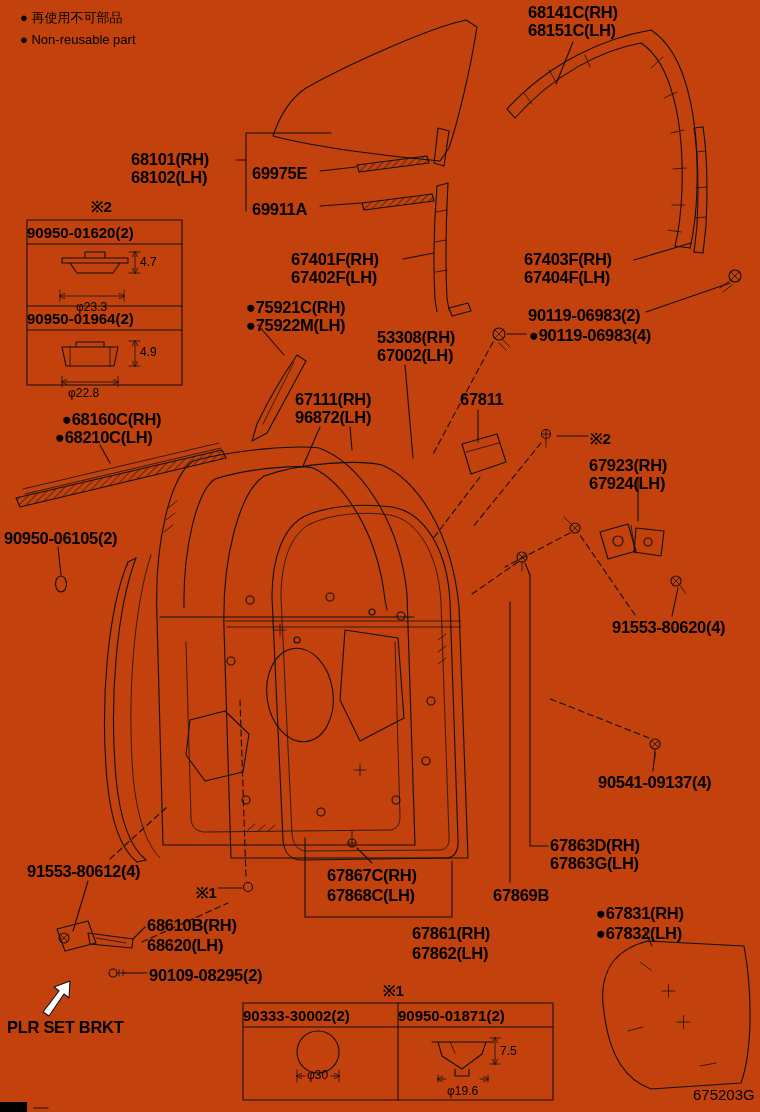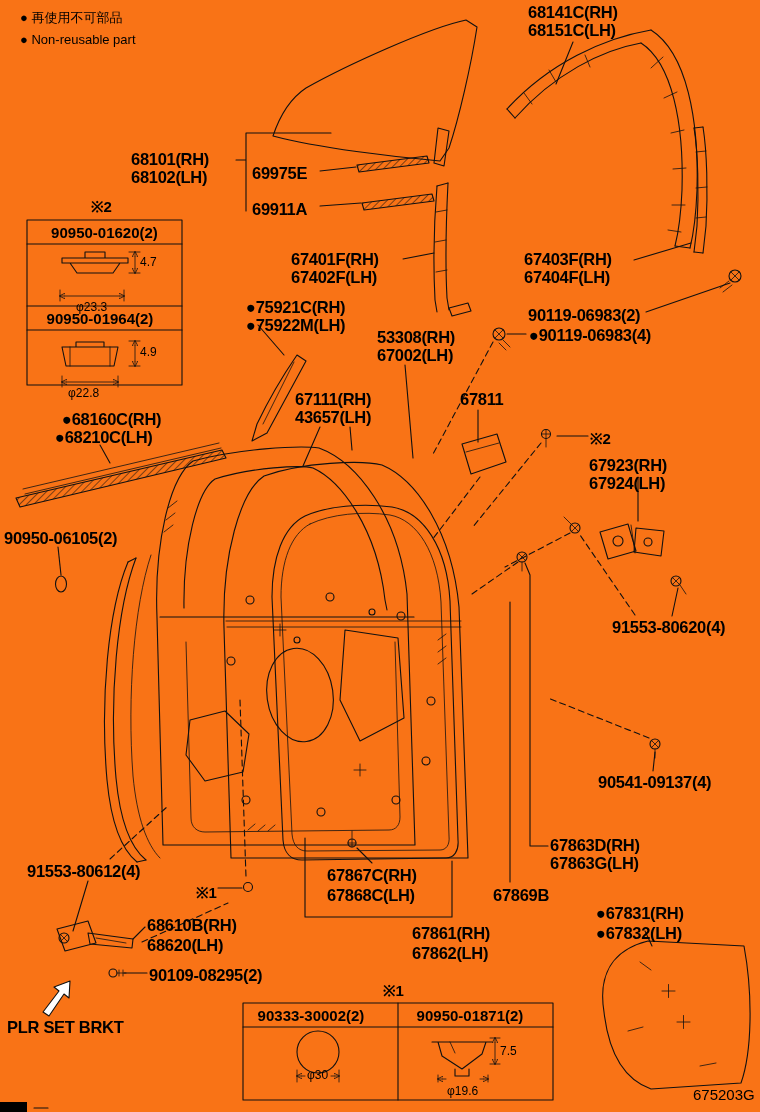--- a/index.html
+++ b/index.html
@@ -1,23 +1,23 @@
 <!DOCTYPE html>
 <html><head>
 <meta charset="utf-8">
 <style>
   html,body{margin:0;padding:0;background:#fff;}
-  .stage{position:relative;width:760px;height:1112px;background:#f97316;overflow:hidden;
+  .stage{position:relative;width:760px;height:1112px;background:#c2410c;overflow:hidden;
          font-family:"Liberation Sans",sans-serif;color:#000;}
   .stage svg{position:absolute;left:0;top:0;}
   .lbl{position:absolute;font-size:16.5px;font-weight:bold;letter-spacing:-0.3px;
        white-space:nowrap;line-height:18px;}
   .sm{position:absolute;font-size:13px;font-weight:normal;white-space:nowrap;line-height:20px;}
   .dim{position:absolute;font-size:12px;font-weight:normal;white-space:nowrap;}
-  .hdr{position:absolute;font-size:15px;font-weight:bold;text-align:center;white-space:nowrap;}
+  .hdr{position:absolute;font-size:15px;font-weight:bold;text-align:left;white-space:nowrap;}
   .ref{position:absolute;font-size:15px;font-weight:bold;white-space:nowrap;}
   .code{position:absolute;font-size:15px;font-weight:normal;white-space:nowrap;}
   
   .ln *{fill:none;stroke:#111;stroke-width:1.1;stroke-linecap:round;stroke-linejoin:round;}
   .ln .f{fill:url(#hatch);}
   .ln .thin{stroke-width:0.8;}
   .ln .dash{stroke-dasharray:6 4;stroke-width:1;}
   .ln .blk{fill:#000;stroke:none;}
   .ln .w{fill:#fff;}
 </style>
@@ -270,21 +270,21 @@
 <div class="lbl" style="left:291px;top:268px">67402F(LH)</div>
 <div class="lbl" style="left:524px;top:250px">67403F(RH)</div>
 <div class="lbl" style="left:524px;top:268px">67404F(LH)</div>
 <div class="lbl" style="left:246px;top:298px">●75921C(RH)</div>
 <div class="lbl" style="left:246px;top:316px">●75922M(LH)</div>
 <div class="lbl" style="left:528px;top:306px">90119-06983(2)</div>
 <div class="lbl" style="left:529px;top:326px">●90119-06983(4)</div>
 <div class="lbl" style="left:377px;top:328px">53308(RH)</div>
 <div class="lbl" style="left:377px;top:346px">67002(LH)</div>
 <div class="lbl" style="left:295px;top:390px">67111(RH)</div>
-<div class="lbl" style="left:295px;top:408px">43657(LH)</div>
+<div class="lbl" style="left:295px;top:408px">96872(LH)</div>
 <div class="lbl" style="left:460px;top:390px">67811</div>
 <div class="lbl" style="left:589px;top:456px">67923(RH)</div>
 <div class="lbl" style="left:589px;top:474px">67924(LH)</div>
 <div class="lbl" style="left:62px;top:410px">●68160C(RH)</div>
 <div class="lbl" style="left:55px;top:428px">●68210C(LH)</div>
 <div class="lbl" style="left:4px;top:529px">90950-06105(2)</div>
 <div class="lbl" style="left:612px;top:618px">91553-80620(4)</div>
 <div class="lbl" style="left:598px;top:773px">90541-09137(4)</div>
 <div class="lbl" style="left:550px;top:836px">67863D(RH)</div>
 <div class="lbl" style="left:550px;top:854px">67863G(LH)</div>

